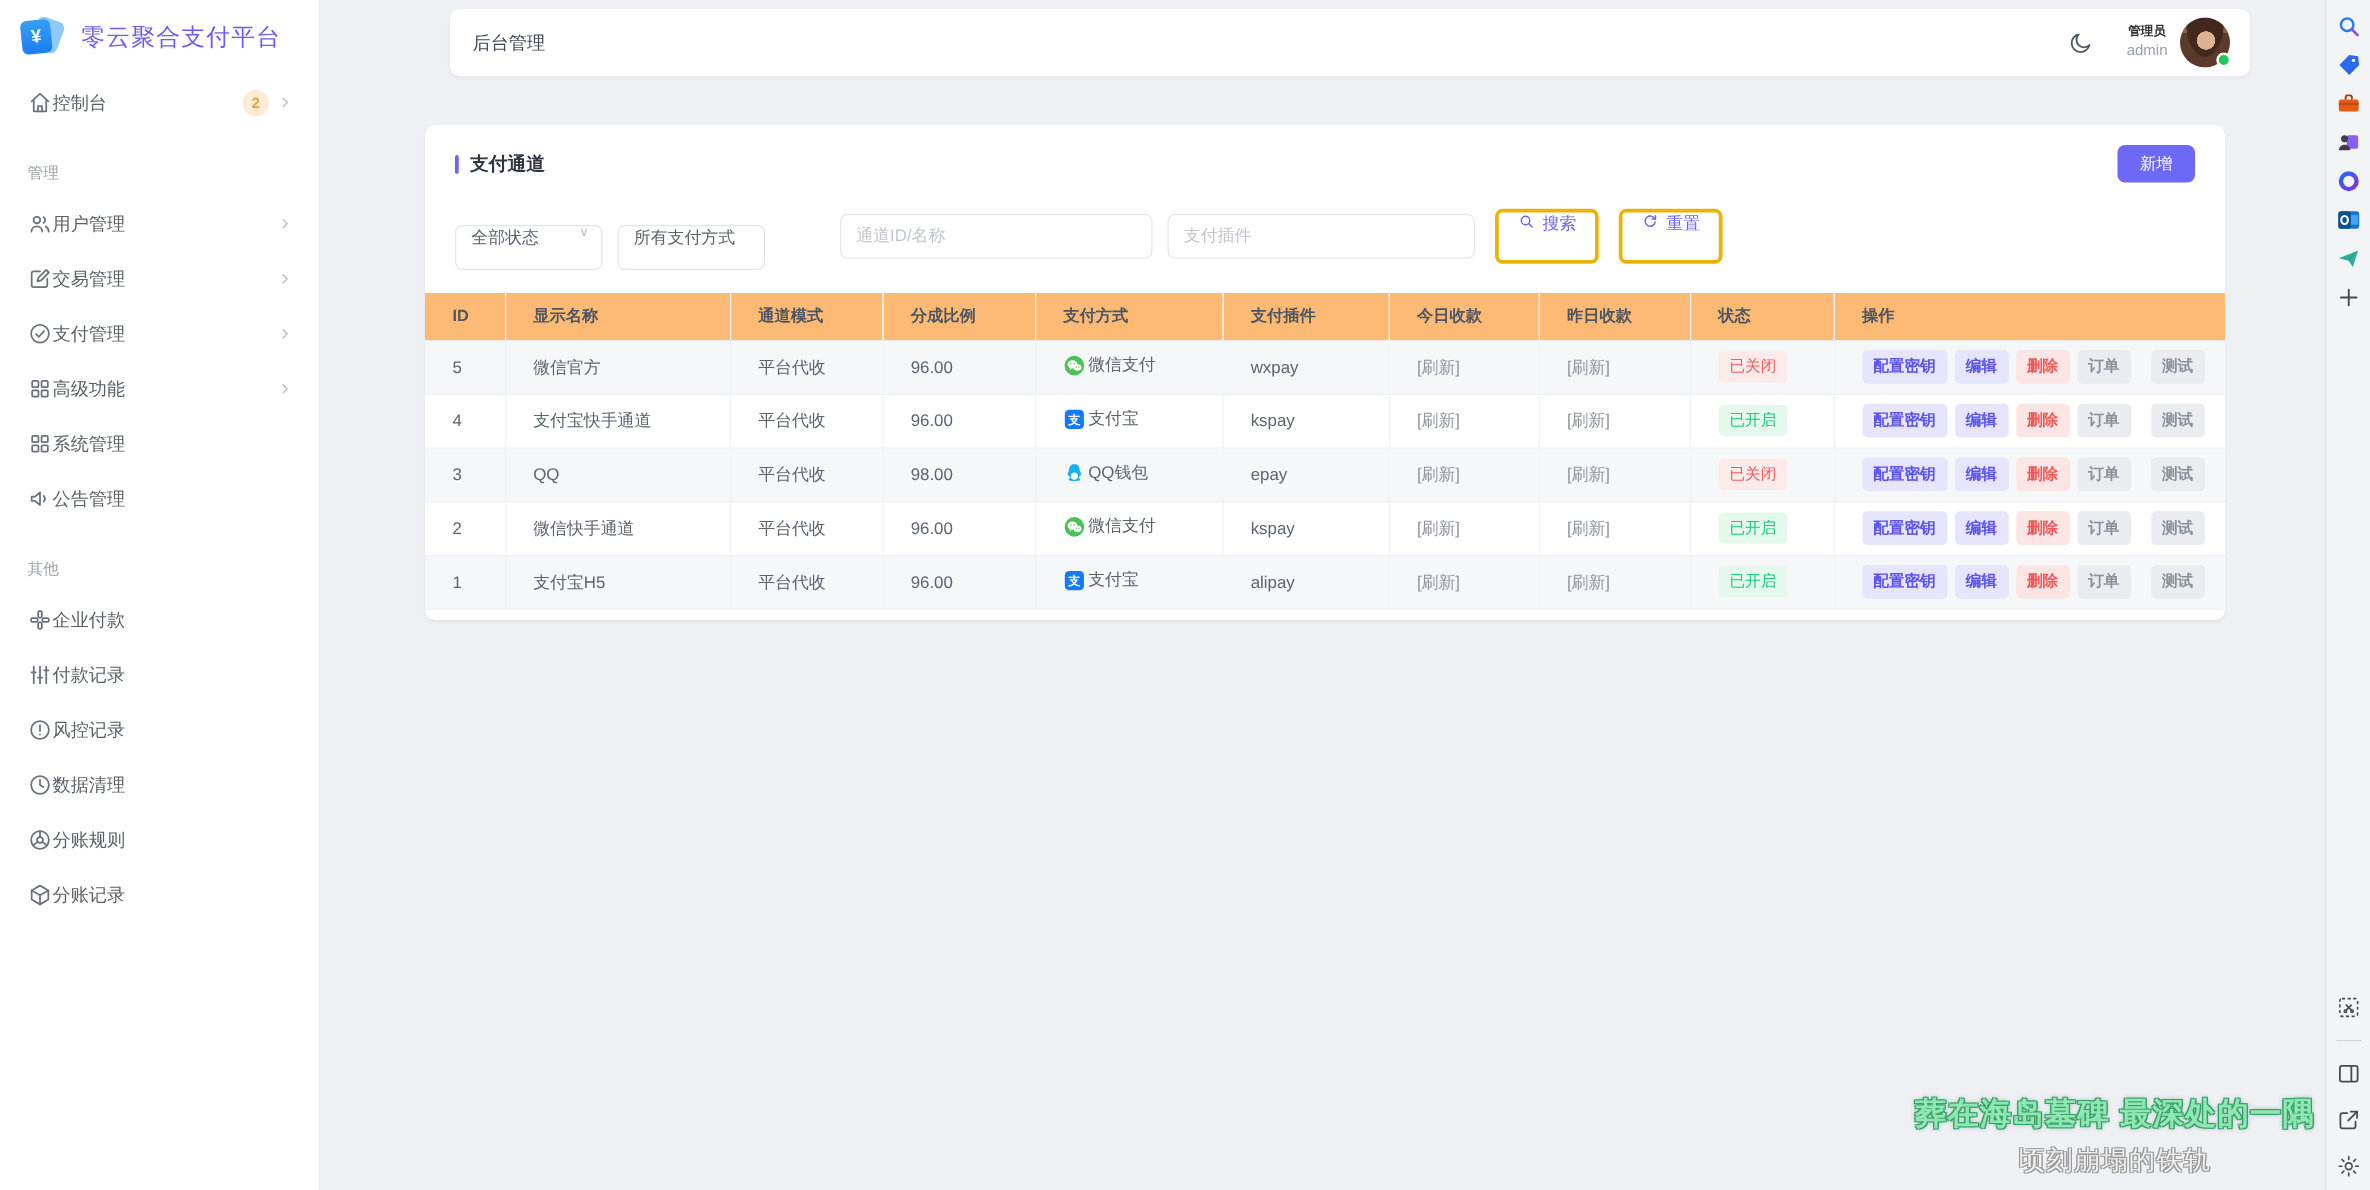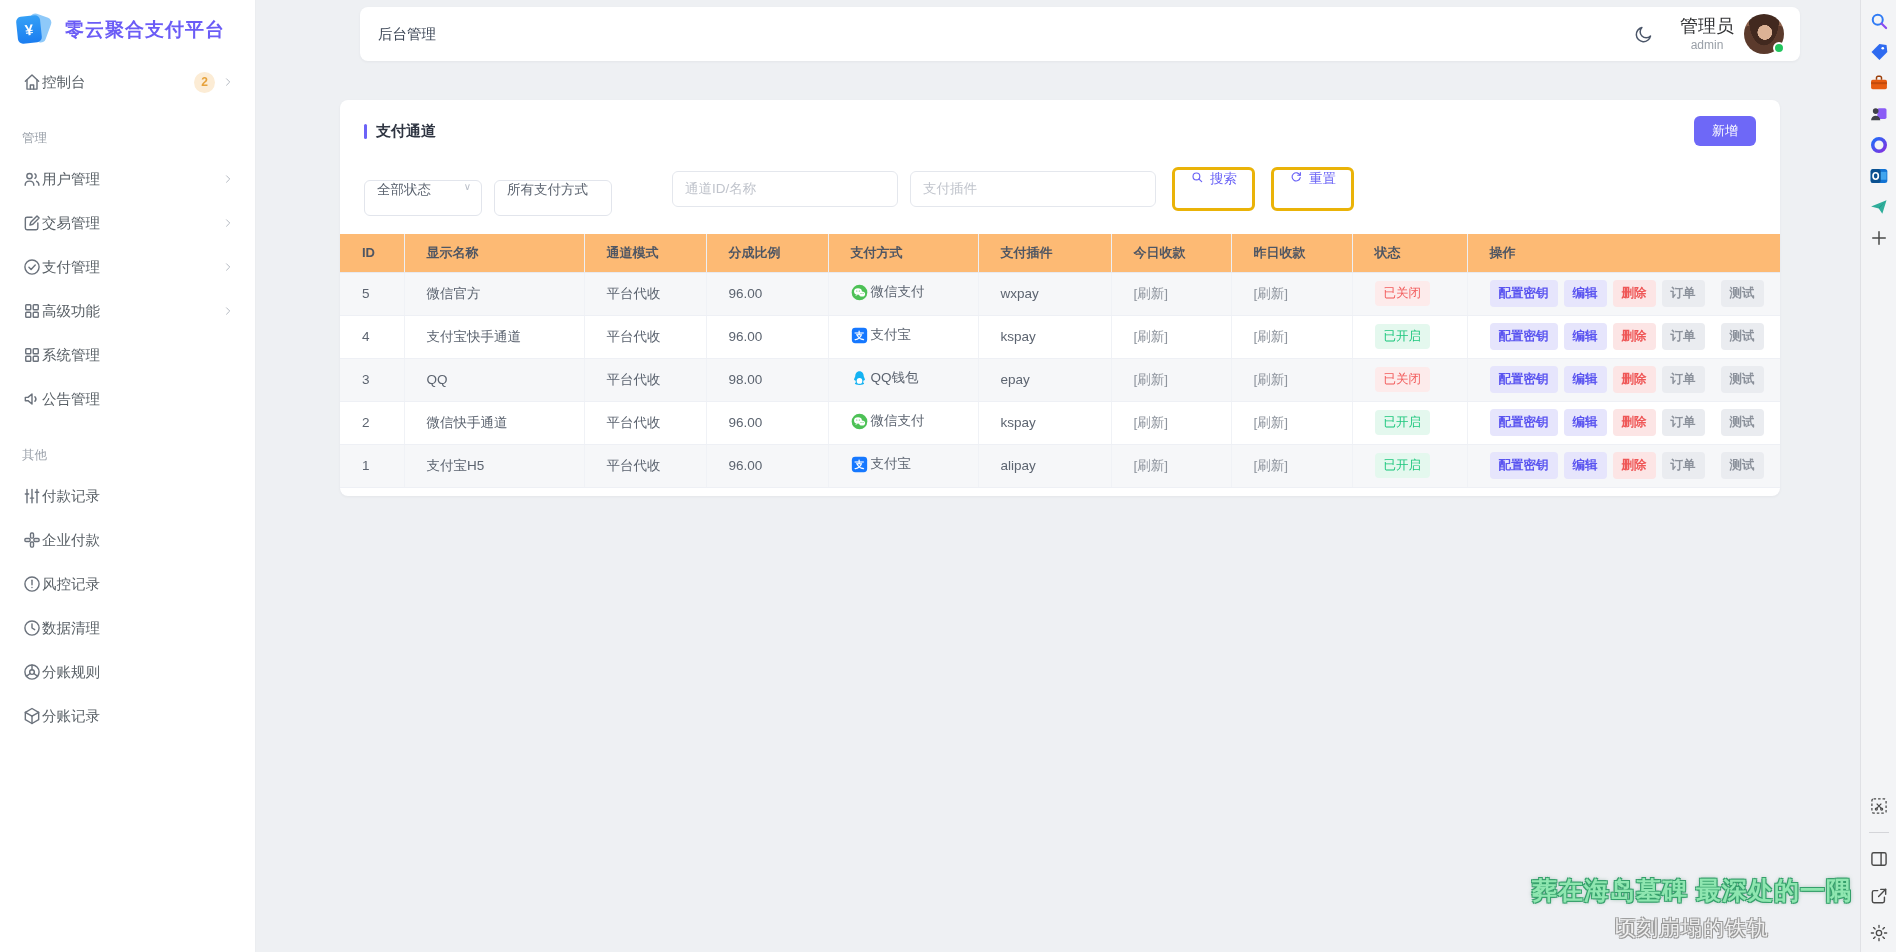--- a/index.html
+++ b/index.html
@@ -6,40 +6,40 @@
   html,body { width:1896px; height:952px; overflow:hidden; }
   body { font-family:"Liberation Sans","DejaVu Sans",sans-serif; background:#eef0f3; color:#5c6470; cursor:default; }
   .app { position:relative; width:1896px; height:952px; }
 
   
   .sidebar { position:absolute; left:0; top:0; width:256px; height:952px; background:#fff; border-right:1px solid #ebedf0; z-index:2; }
   .brand { display:flex; align-items:center; gap:13px; height:60px; padding:0 16px 0 16px; }
   .brand-icon { position:relative; width:36px; height:32px; flex:0 0 auto; }
   .bi-back { position:absolute; width:22px; height:26px; background:#8ec9f9; border-radius:5px; transform:rotate(20deg); right:3px; top:1px; }
   .bi-front { position:absolute; width:24px; height:27px; background:linear-gradient(180deg,#35a0f6,#1b7df0); border-radius:5px; color:#fff; font-weight:700; display:flex; align-items:center; justify-content:center; font-size:15px; left:1px; top:2px; transform:rotate(-6deg); }
-  .brand-name { font-family:"Liberation Serif","DejaVu Serif",serif; font-size:19px; font-weight:700; color:#6b5cf6; letter-spacing:1px; white-space:nowrap; }
+  .brand-name { font-family:"Liberation Serif","DejaVu Serif",serif; font-size:19px; font-weight:400; color:#6b5cf6; letter-spacing:1px; white-space:nowrap; }
   .menu { padding-top:0; }
   .menu-item { display:flex; align-items:center; height:44px; padding:0 20px 0 22px; font-size:14.5px; color:#596066; cursor:pointer; }
   .mi-icon { width:20px; height:20px; color:#6b727c; flex:0 0 auto; }
   .mi-icon svg { width:20px; height:20px; display:block; }
   .mi-label { flex:1; }
   .mi-badge { width:21px; height:21px; border-radius:50%; background:#fcecd5; color:#e6a23c; font-size:12px; display:flex; align-items:center; justify-content:center; font-weight:600; }
   .mi-chevron { width:14px; height:14px; color:#b4b9c1; margin-left:6px; }
   .mi-chevron svg { width:14px; height:14px; display:block; }
   .section-label { padding:26px 22px 10px; font-size:12.5px; color:#9ba1aa; }
 
   
   .topbar { position:absolute; left:360px; top:7px; width:1440px; height:54px; background:#fff; border-radius:8px; box-shadow:0 1px 3px rgba(30,35,60,.05); display:flex; align-items:center; padding:0 12px 0 18px; z-index:1; }
   .topbar-title { font-size:14.5px; color:#3d4757; }
   .topbar-right { margin-left:auto; display:flex; align-items:center; gap:22px; }
   .icon-btn { width:30px; height:30px; border:none; background:transparent; color:#4a5568; cursor:pointer; display:flex; align-items:center; justify-content:center; }
   .icon-btn svg { width:21px; height:21px; }
   .user-menu { display:flex; align-items:center; gap:10px; cursor:pointer; padding-right:4px; }
   .user-text { display:flex; flex-direction:column; align-items:center; line-height:1.25; }
-  .user-name { font-size:18px; color:#303133; font-weight:400; }
+  .user-name { font-size:10px; color:#303133; font-weight:700; }
   .user-role { font-size:12px; color:#9aa0a8; }
   .avatar { position:relative; width:40px; height:40px; border-radius:50%;
     background:
       radial-gradient(circle at 52% 46%, #dcb295 0 24%, rgba(0,0,0,0) 25%),
       radial-gradient(ellipse at 50% 16%, #42291f 0 52%, rgba(0,0,0,0) 53%),
       radial-gradient(ellipse at 18% 70%, #5b3a2c 0 40%, rgba(0,0,0,0) 41%),
       radial-gradient(ellipse at 82% 70%, #5b3a2c 0 40%, rgba(0,0,0,0) 41%),
       radial-gradient(ellipse at 50% 102%, #e08585 0 42%, rgba(0,0,0,0) 43%),
       linear-gradient(180deg,#7d5642,#a8775c); }
   .status-dot { position:absolute; right:-1px; bottom:0; width:12px; height:12px; border-radius:50%; background:#22c55e; border:2px solid #fff; }
@@ -48,21 +48,21 @@
   .card { position:absolute; left:340px; top:100px; width:1440px; height:396px; background:#fff; border-radius:8px; box-shadow:0 1px 3px rgba(30,35,60,.05); overflow:hidden; }
   .card-head { display:flex; align-items:center; padding:16px 24px 0 24px; }
   .card-title { display:flex; align-items:center; font-size:15px; color:#2f3542; font-weight:600; }
   .title-bar { width:3px; height:15px; background:#6c63f7; border-radius:2px; margin-right:9px; }
   .btn-add { margin-left:auto; height:30px; padding:0 18px; background:#6e68f7; color:#fff; border:none; border-radius:6px; font-size:13px; cursor:pointer; }
 
   .filters { display:flex; align-items:center; gap:12px; padding:15px 24px 18px 24px; }
   .sel { width:118px; height:36px; border:1px solid #e2e5ec; border-radius:6px; background:#fff; display:flex; align-items:flex-start; padding:0 10px 0 12px; font-size:13.5px; color:#5c6470; cursor:pointer;margin-top:19px; }
   .sel-caret { margin-left:auto; font-size:10px; color:#b9bec7; }
   .gap-lg { width:36px; }
-  .inp { width:226px; height:36px; border:1px solid #e4e7ed; border-radius:6px; padding:0 12px; font-size:13.5px; color:#5c6470; outline:none; font-family:inherit; }
+  .inp { width:250px; height:36px; border:1px solid #e4e7ed; border-radius:6px; padding:0 12px; font-size:13.5px; color:#5c6470; outline:none; font-family:inherit; }
   .inp::placeholder { color:#c0c4cc; }
   .btn-ghost { height:44px; display:flex; align-items:flex-start; gap:6px; padding:0 15px; background:#fff; border:3px solid #eab308; color:#6a63f6; border-radius:6px; font-size:13.5px; cursor:pointer; margin-left:4px; }
   .btn-ghost svg { width:14px; height:14px; }
 
   table.grid { width:100%; border-collapse:collapse; table-layout:fixed; }
   .grid th { background:#fdba74; color:#4f5663; font-weight:600; font-size:13px; text-align:left; padding:0 6px 0 22px; height:38px; border-bottom:1px solid #e8eaf0; border-right:1px solid #edeff4; overflow:hidden; white-space:nowrap; }
   .grid th:last-child { border-right:none; }
   .grid td { height:43px; padding:0 6px 0 22px; border-bottom:1px solid #eef0f5; border-right:1px solid #f0f2f6; color:#5c6470; font-size:13.5px; white-space:nowrap; overflow:hidden; }
   .grid td:last-child { border-right:none; }
   tr.stripe td { background:#f6f7f9; }
@@ -205,36 +205,36 @@
               <path d="M4 10v4h3.2L12 18V6l-4.8 4H4z"></path>
               <path d="M15.5 9.2a4.2 4.2 0 0 1 0 5.6"></path>
             </svg>
           </span>
           <span class="mi-label">公告管理</span>
         </div>
         <div class="section-label">其他</div>
         <div class="menu-item">
           <span class="mi-icon">
             <svg viewBox="0 0 24 24" fill="none" stroke="currentColor" stroke-width="1.7" stroke-linecap="round" stroke-linejoin="round">
-              <path d="M6 4v16M12 4v16M18 4v16"></path>
-              <path d="M4 9.5h4M10 14.5h4M16 7.5h4"></path>
-            </svg>
-          </span>
-          <span class="mi-label">付款记录</span>
-        </div>
-        <div class="menu-item">
-          <span class="mi-icon">
-            <svg viewBox="0 0 24 24" fill="none" stroke="currentColor" stroke-width="1.7" stroke-linecap="round" stroke-linejoin="round">
               <rect x="10.2" y="3.5" width="3.6" height="6.2" rx="1.2"></rect>
               <rect x="14.3" y="10.2" width="6.2" height="3.6" rx="1.2"></rect>
               <rect x="10.2" y="14.3" width="3.6" height="6.2" rx="1.2"></rect>
               <rect x="3.5" y="10.2" width="6.2" height="3.6" rx="1.2"></rect>
             </svg>
           </span>
           <span class="mi-label">企业付款</span>
+        </div>
+        <div class="menu-item">
+          <span class="mi-icon">
+            <svg viewBox="0 0 24 24" fill="none" stroke="currentColor" stroke-width="1.7" stroke-linecap="round" stroke-linejoin="round">
+              <path d="M6 4v16M12 4v16M18 4v16"></path>
+              <path d="M4 9.5h4M10 14.5h4M16 7.5h4"></path>
+            </svg>
+          </span>
+          <span class="mi-label">付款记录</span>
         </div>
         <div class="menu-item">
           <span class="mi-icon">
             <svg viewBox="0 0 24 24" fill="none" stroke="currentColor" stroke-width="1.7" stroke-linecap="round" stroke-linejoin="round">
               <circle cx="12" cy="12" r="8.5"></circle>
               <path d="M12 7.5v5.5"></path>
               <path d="M12 16.2v.1"></path>
             </svg>
           </span>
           <span class="mi-label">风控记录</span>

